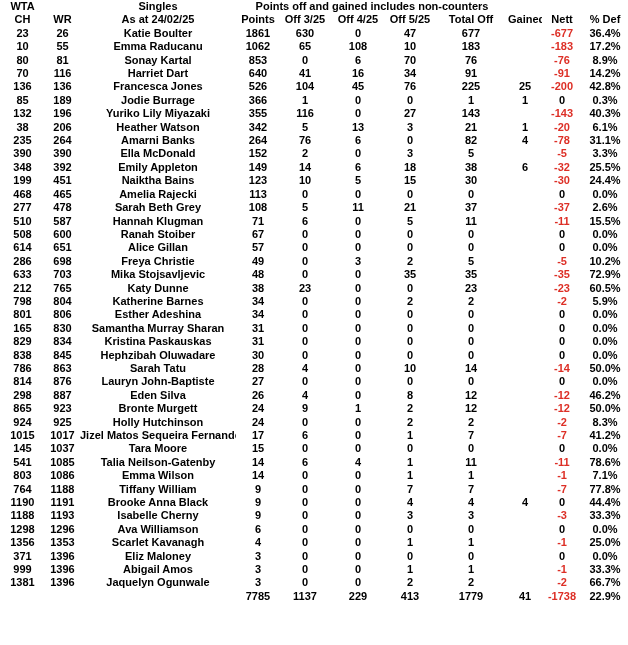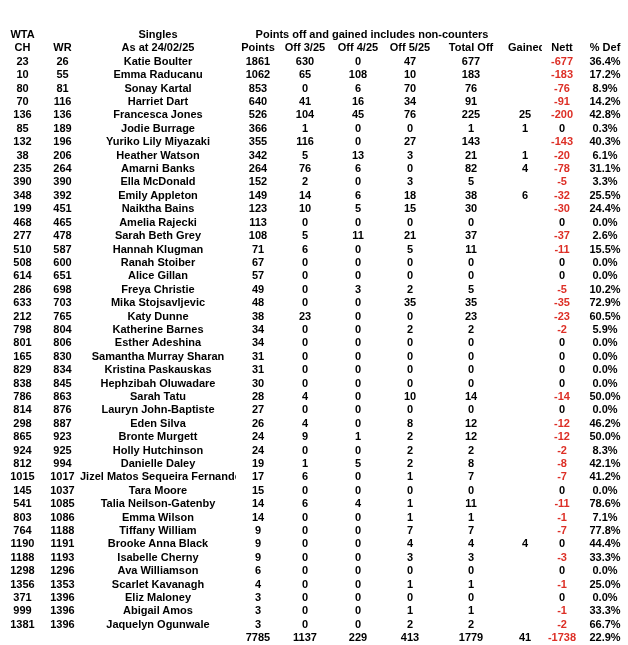--- a/index.html
+++ b/index.html
@@ -3,21 +3,21 @@
 <meta charset="utf-8">
 <style>
   html, body { margin: 0; padding: 0; background: #ffffff; }
   body {
     width: 628px; height: 645px; overflow: hidden;
     font-family: "Liberation Sans", "DejaVu Sans", sans-serif;
     font-weight: bold; color: #000000;
   }
   table {
     border-collapse: collapse; table-layout: fixed;
-    width: 628px; height: 569px; margin-top: 28px;
+    width: 628px; height: 569px;
   }
   td, th {
     padding: 0; margin: 0;
     font-size: 11px; line-height: 13.4px; height: 13.4px;
     text-align: center; vertical-align: middle;
     white-space: nowrap; overflow: hidden;
     font-weight: bold; color: #000000;
   }
   td.neg { color: #dd2f26; }
 </style>
@@ -445,33 +445,20 @@
         <td>24</td>
         <td>0</td>
         <td>0</td>
         <td>2</td>
         <td>2</td>
         <td></td>
         <td class="neg">-2</td>
         <td>8.3%</td>
       </tr>
       <tr>
-        <td>812</td>
-        <td>994</td>
-        <td>Danielle Daley</td>
-        <td>19</td>
-        <td>1</td>
-        <td>5</td>
-        <td>2</td>
-        <td>8</td>
-        <td></td>
-        <td class="neg">-8</td>
-        <td>42.1%</td>
-      </tr>
-      <tr>
         <td>1015</td>
         <td>1017</td>
         <td>Jizel Matos Sequeira Fernandes</td>
         <td>17</td>
         <td>6</td>
         <td>0</td>
         <td>1</td>
         <td>7</td>
         <td></td>
         <td class="neg">-7</td>

